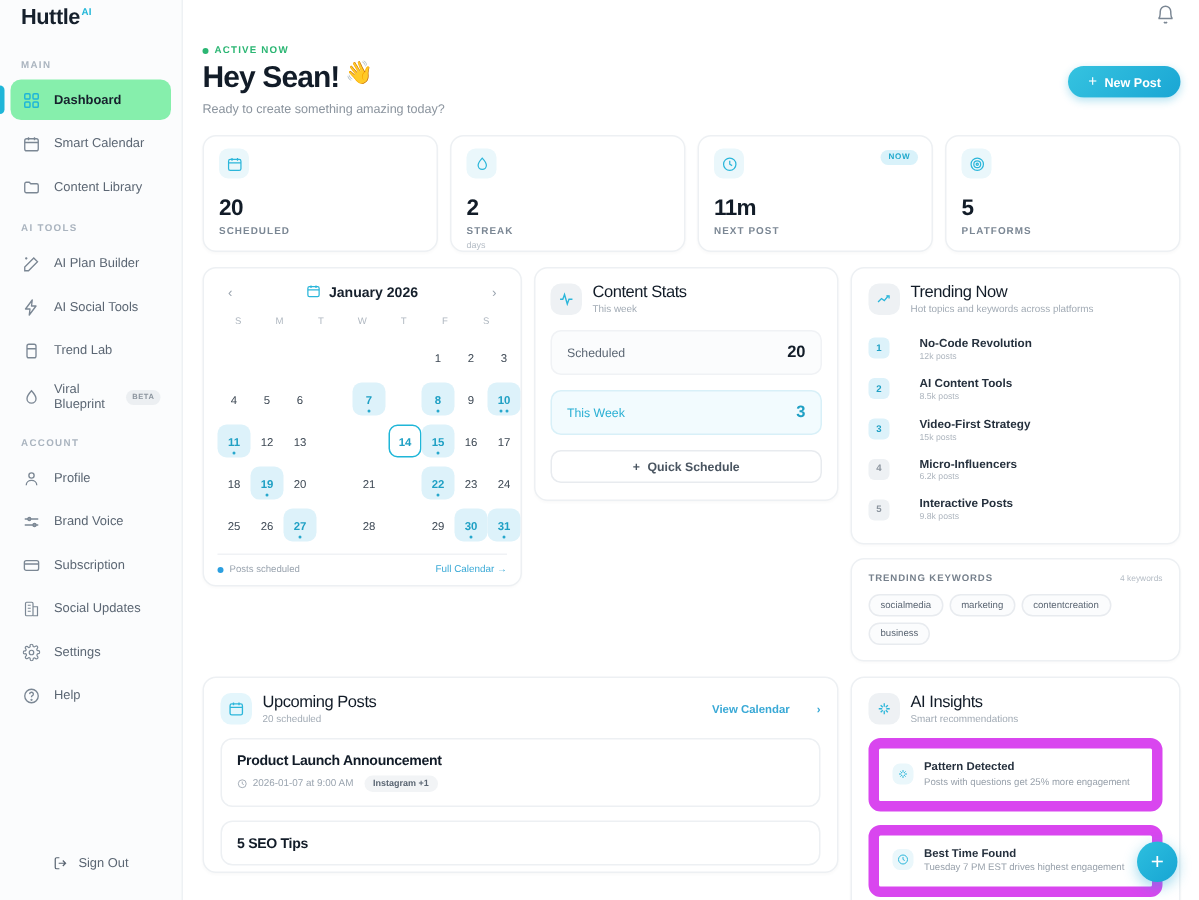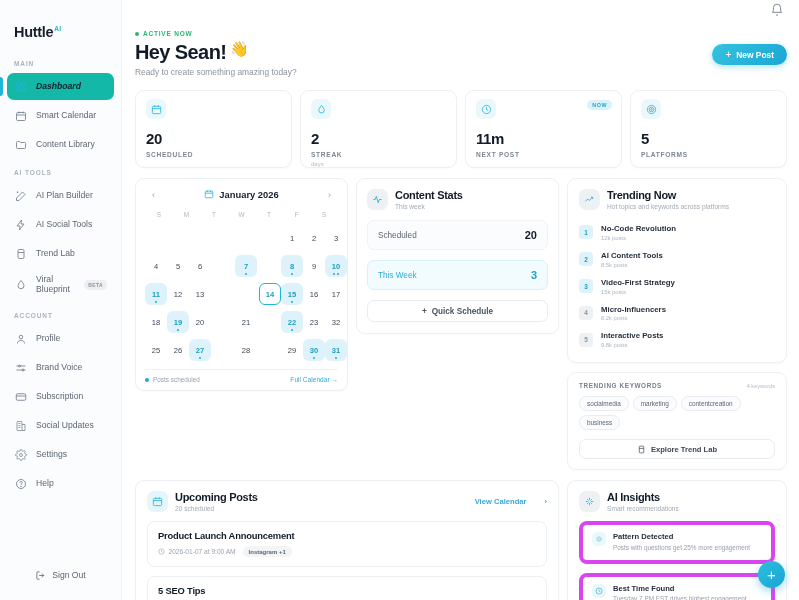--- a/index.html
+++ b/index.html
@@ -14,34 +14,34 @@
 
   
   .sidebar {
     width: 122px; height: 600px;
     background: #fbfcfd;
     border-right: 1px solid #eef1f4;
     display: flex; flex-direction: column;
     flex: 0 0 122px;
     position: relative;
   }
-  .brand { padding: 24px 0 10px 14px; display: flex; align-items: flex-start; }
+  .brand { padding: 4px 0 10px 14px; display: flex; align-items: flex-start; }
   .brand-name { font-size: 14.5px; font-weight: 700; letter-spacing: -0.3px; color: #16202c; }
   .brand-ai { font-size: 6.5px; font-weight: 700; color: #1fb6d8; margin-left: 1px; margin-top: 1px; letter-spacing: .2px;}
   .nav-group-label {
     font-size: 6.5px; font-weight: 700; letter-spacing: 0.9px;
     color: #aab4bf; padding: 10px 0 5px 14px; text-transform: uppercase;
   }
   .nav-item {
     display: flex; align-items: center; gap: 9px;
     height: 27px; margin: 1px 7px; padding: 0 7px;
     border-radius: 7px; cursor: pointer; position: relative;
   }
   .nav-item .lbl { font-size: 8.6px; color: #5b6673; line-height: 1.15; }
-  .nav-item.active { background: #14b8a6; font-style: italic; }
+  .nav-item.active { background: #86efac; }
   .nav-item.active .lbl { color: #16202c; font-weight: 700; }
   .nav-item.active::before {
     content: ""; position: absolute; left: -7px; top: 4px;
     width: 2.5px; height: 19px; background: #1fb6d8; border-radius: 0 3px 3px 0;
   }
   .nav-item .ico { width: 13px; height: 13px; flex: 0 0 13px; display: flex; align-items: center; justify-content: center; color: #7b8794; }
   .nav-item.active .ico { color: #1fb6d8; }
   .nav-item.tall { height: 32px; }
   .nav-item .lbl.two { line-height: 1.12; }
   .beta-badge {
@@ -137,42 +137,42 @@
   .link-sm { font-size: 6.6px; color: #39a9d6; cursor: pointer; }
 
   
   .cs { padding: 10px 10px 11px 10px; }
   .card-head { display: flex; align-items: center; gap: 7px; }
   .card-ico {
     width: 21px; height: 21px; border-radius: 7px; background: #eef1f4;
     display: flex; align-items: center; justify-content: center; color: #2bb6da; flex: 0 0 21px;
   }
   .card-ico.blue { background: #e4f6fc; }
-  .card-title { font-size: 11px; font-weight: 700; color: #121c28; letter-spacing: -0.3px; line-height: 1.15; }
+  .card-title { font-size: 11px; font-weight: 400; color: #121c28; letter-spacing: -0.3px; line-height: 1.15; }
   .card-sub { font-size: 6.6px; color: #a2abb5; margin-top: 1px; }
   .stat-row {
     display: flex; align-items: center; justify-content: space-between;
     border: 1px solid #f0f2f5; background: #fbfcfd; border-radius: 7px;
     padding: 8px 10px; margin-top: 10px;
   }
   .stat-row .k { font-size: 8.2px; color: #5b6673; }
   .stat-row .v { font-size: 11px; font-weight: 700; color: #121c28; }
   .stat-row.hl { background: #f2fbfe; border-color: #d8f0f8; }
   .stat-row.hl .k { color: #2bb0d4; }
   .stat-row.hl .v { color: #1fa0c4; }
   .quick-btn {
     display: flex; align-items: center; justify-content: center; gap: 5px;
     border: 1px solid #e8ebef; border-radius: 7px; height: 22px; margin-top: 10px;
     font-size: 8.2px; font-weight: 700; color: #4a5561; background: #fff; cursor: pointer; width: 100%;
   }
 
   
   .trend { padding: 10px 11px 9px 11px; }
   .trend-list { margin-top: 9px; }
-  .trend-item { display: flex; align-items: center; gap: 8px; padding: 5px 0; cursor: pointer; }
+  .trend-item { display: flex; align-items: center; gap: 20px; padding: 5px 0; cursor: pointer; }
   .rank {
     width: 14px; height: 14px; border-radius: 4px; flex: 0 0 14px;
     display: flex; align-items: center; justify-content: center;
     font-size: 6.4px; font-weight: 700; background: #eef1f4; color: #8b949e;
   }
   .rank.hot { background: #ddf2fa; color: #1fa0c4; }
   .trend-name { font-size: 7.8px; font-weight: 700; color: #25303d; line-height: 1.2; }
   .trend-count { font-size: 5.8px; color: #adb5be; margin-top: 1.5px; }
 
   .kw-card { margin-top: 9px; padding: 9px 11px 10px 11px; }
@@ -205,22 +205,22 @@
   .post-meta { display: flex; align-items: center; gap: 7px; margin-top: 5px; }
   .post-when { display: flex; align-items: center; gap: 3.5px; font-size: 6.6px; color: #9aa4af; }
   .plat-tag {
     font-size: 6px; font-weight: 700; color: #5b6673; background: #f2f4f6;
     border-radius: 7px; padding: 2.5px 6px;
   }
 
   
   .ai { padding: 10px 11px 10px 11px; }
   .ai-item {
-    border: 4px solid #d946ef; border-radius: 8px; padding: 7px 9px 8px 9px;
-    margin-top: 9px; display: flex; gap: 7px; align-items: flex-start; cursor: pointer; background: #fff;
+    border: 7px solid #d946ef; border-radius: 8px; padding: 7px 9px 8px 9px;
+    margin-top: 9px; display: flex; gap: 7px; align-items: center; cursor: pointer; background: #fff;
   }
   .ai-ico {
     width: 14px; height: 14px; flex: 0 0 14px; border-radius: 5px; background: #eaf7fb;
     display: flex; align-items: center; justify-content: center; color: #2bb6da;
   }
   .ai-name { font-size: 7.6px; font-weight: 700; color: #25303d; }
   .ai-desc { font-size: 6.4px; color: #98a1ab; margin-top: 2.5px; line-height: 1.25; }
 
   
   .fab {
@@ -619,21 +619,21 @@
                   </span>
                 </div>
               </div>
               <div class="cal-cell">
                 <div class="cal-day">
                   <span>23</span>
                 </div>
               </div>
               <div class="cal-cell">
                 <div class="cal-day">
-                  <span>32</span>
+                  <span>24</span>
                 </div>
               </div>
               <div class="cal-cell">
                 <div class="cal-day">
                   <span>25</span>
                 </div>
               </div>
               <div class="cal-cell">
                 <div class="cal-day">
                   <span>26</span>
@@ -766,29 +766,20 @@
             <div class="kw-head">
               <span class="kw-title">TRENDING KEYWORDS</span>
               <span class="kw-count">4 keywords</span>
             </div>
             <div class="kw-tags" id="kw-tags">
                 <span class="kw-tag">socialmedia</span>
                 <span class="kw-tag">marketing</span>
                 <span class="kw-tag">contentcreation</span>
                 <span class="kw-tag">business</span>
               </div>
-            <button class="explore-btn">
-              <span>
-                <svg width="9" height="9" viewBox="0 0 24 24" fill="none" stroke="currentColor" stroke-width="1.9">
-                    <rect x="6" y="3" width="12" height="18" rx="2.5"></rect>
-                    <path d="M6 9h12"></path>
-                  </svg>
-              </span>
-              <span>Explore Trend Lab</span>
-            </button>
           </section>
         </div>
       </div>
 
       <div class="bot-row">
         <section class="card col-posts posts">
           <div class="posts-head">
             <div class="card-head">
               <span class="card-ico blue">
                 <svg width="11" height="11" viewBox="0 0 24 24" fill="none" stroke="currentColor" stroke-width="1.9">

